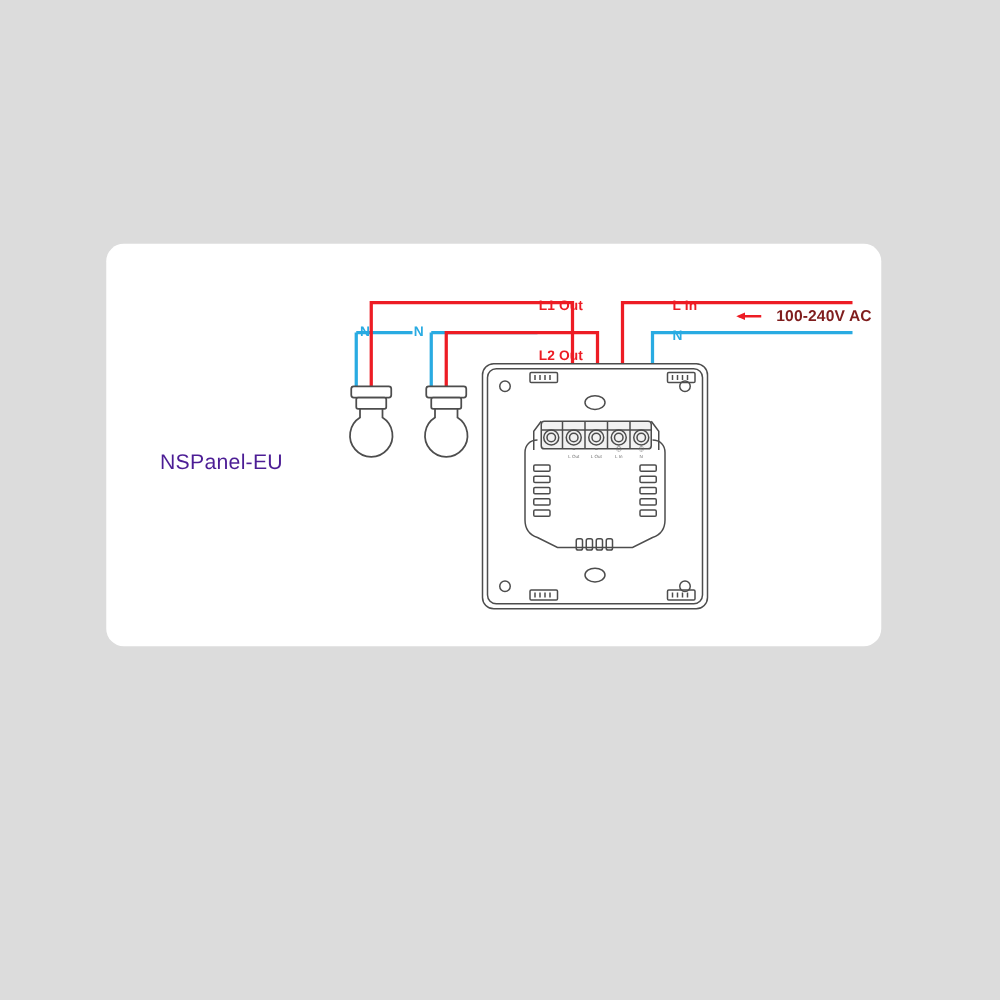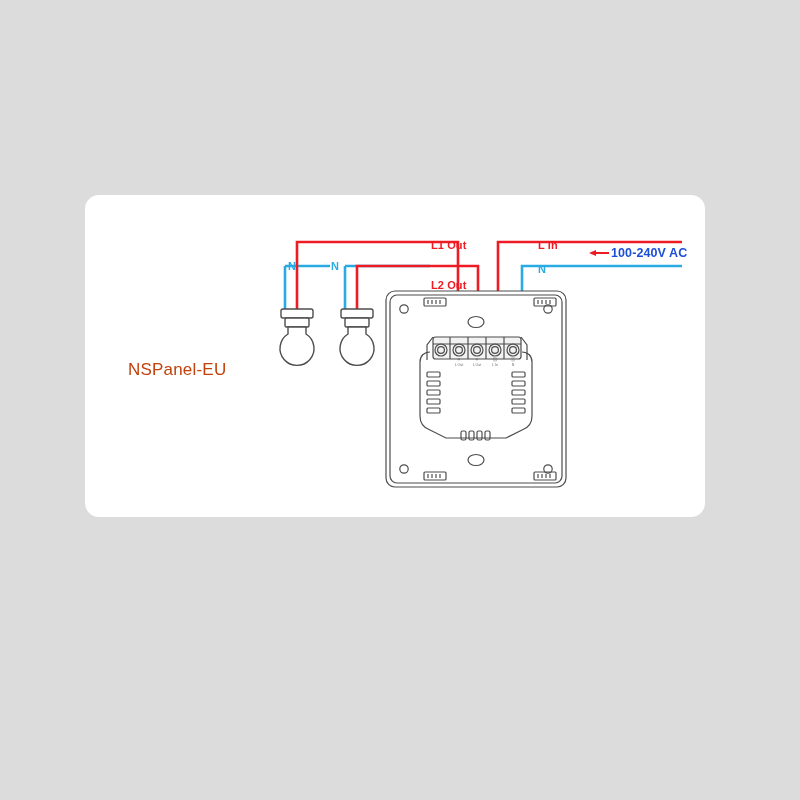--- a/index.html
+++ b/index.html
@@ -35,37 +35,37 @@
   .wire-label {
     position: absolute;
     font-size: 11px;
     font-weight: bold;
     letter-spacing: .1px;
     white-space: nowrap;
     line-height: 1;
   }
   .lab-red { color: #ed1c24; }
   .lab-blue { color: #29abe2; }
-  .lab-black { color: #1d4ed8; }
+  .lab-black { color: #7f1d1d; margin-left: 10px; }
   #label-l1out { left: 431px; top: 240px; }
   #label-l2out { left: 431px; top: 280px; }
   #label-lin   { left: 538px; top: 240px; }
   #label-n-src { left: 538px; top: 264px; }
   #label-n1    { left: 288px; top: 261px; }
   #label-n2    { left: 331px; top: 261px; }
   #label-voltage {
     left: 611px; top: 247px;
     font-size: 12.5px; font-weight: bold;
   }
   #product-name {
     position: absolute;
     left: 128px;
     top: 360px;
     font-size: 17px;
-    color: #c2410c;
+    color: #4c1d95;
     letter-spacing: .2px;
     white-space: nowrap;
   }
   .term-label {
     position: absolute;
     font-size: 3.6px;
     color: #6b6b6b;
     text-align: center;
     white-space: nowrap;
     line-height: 1;

